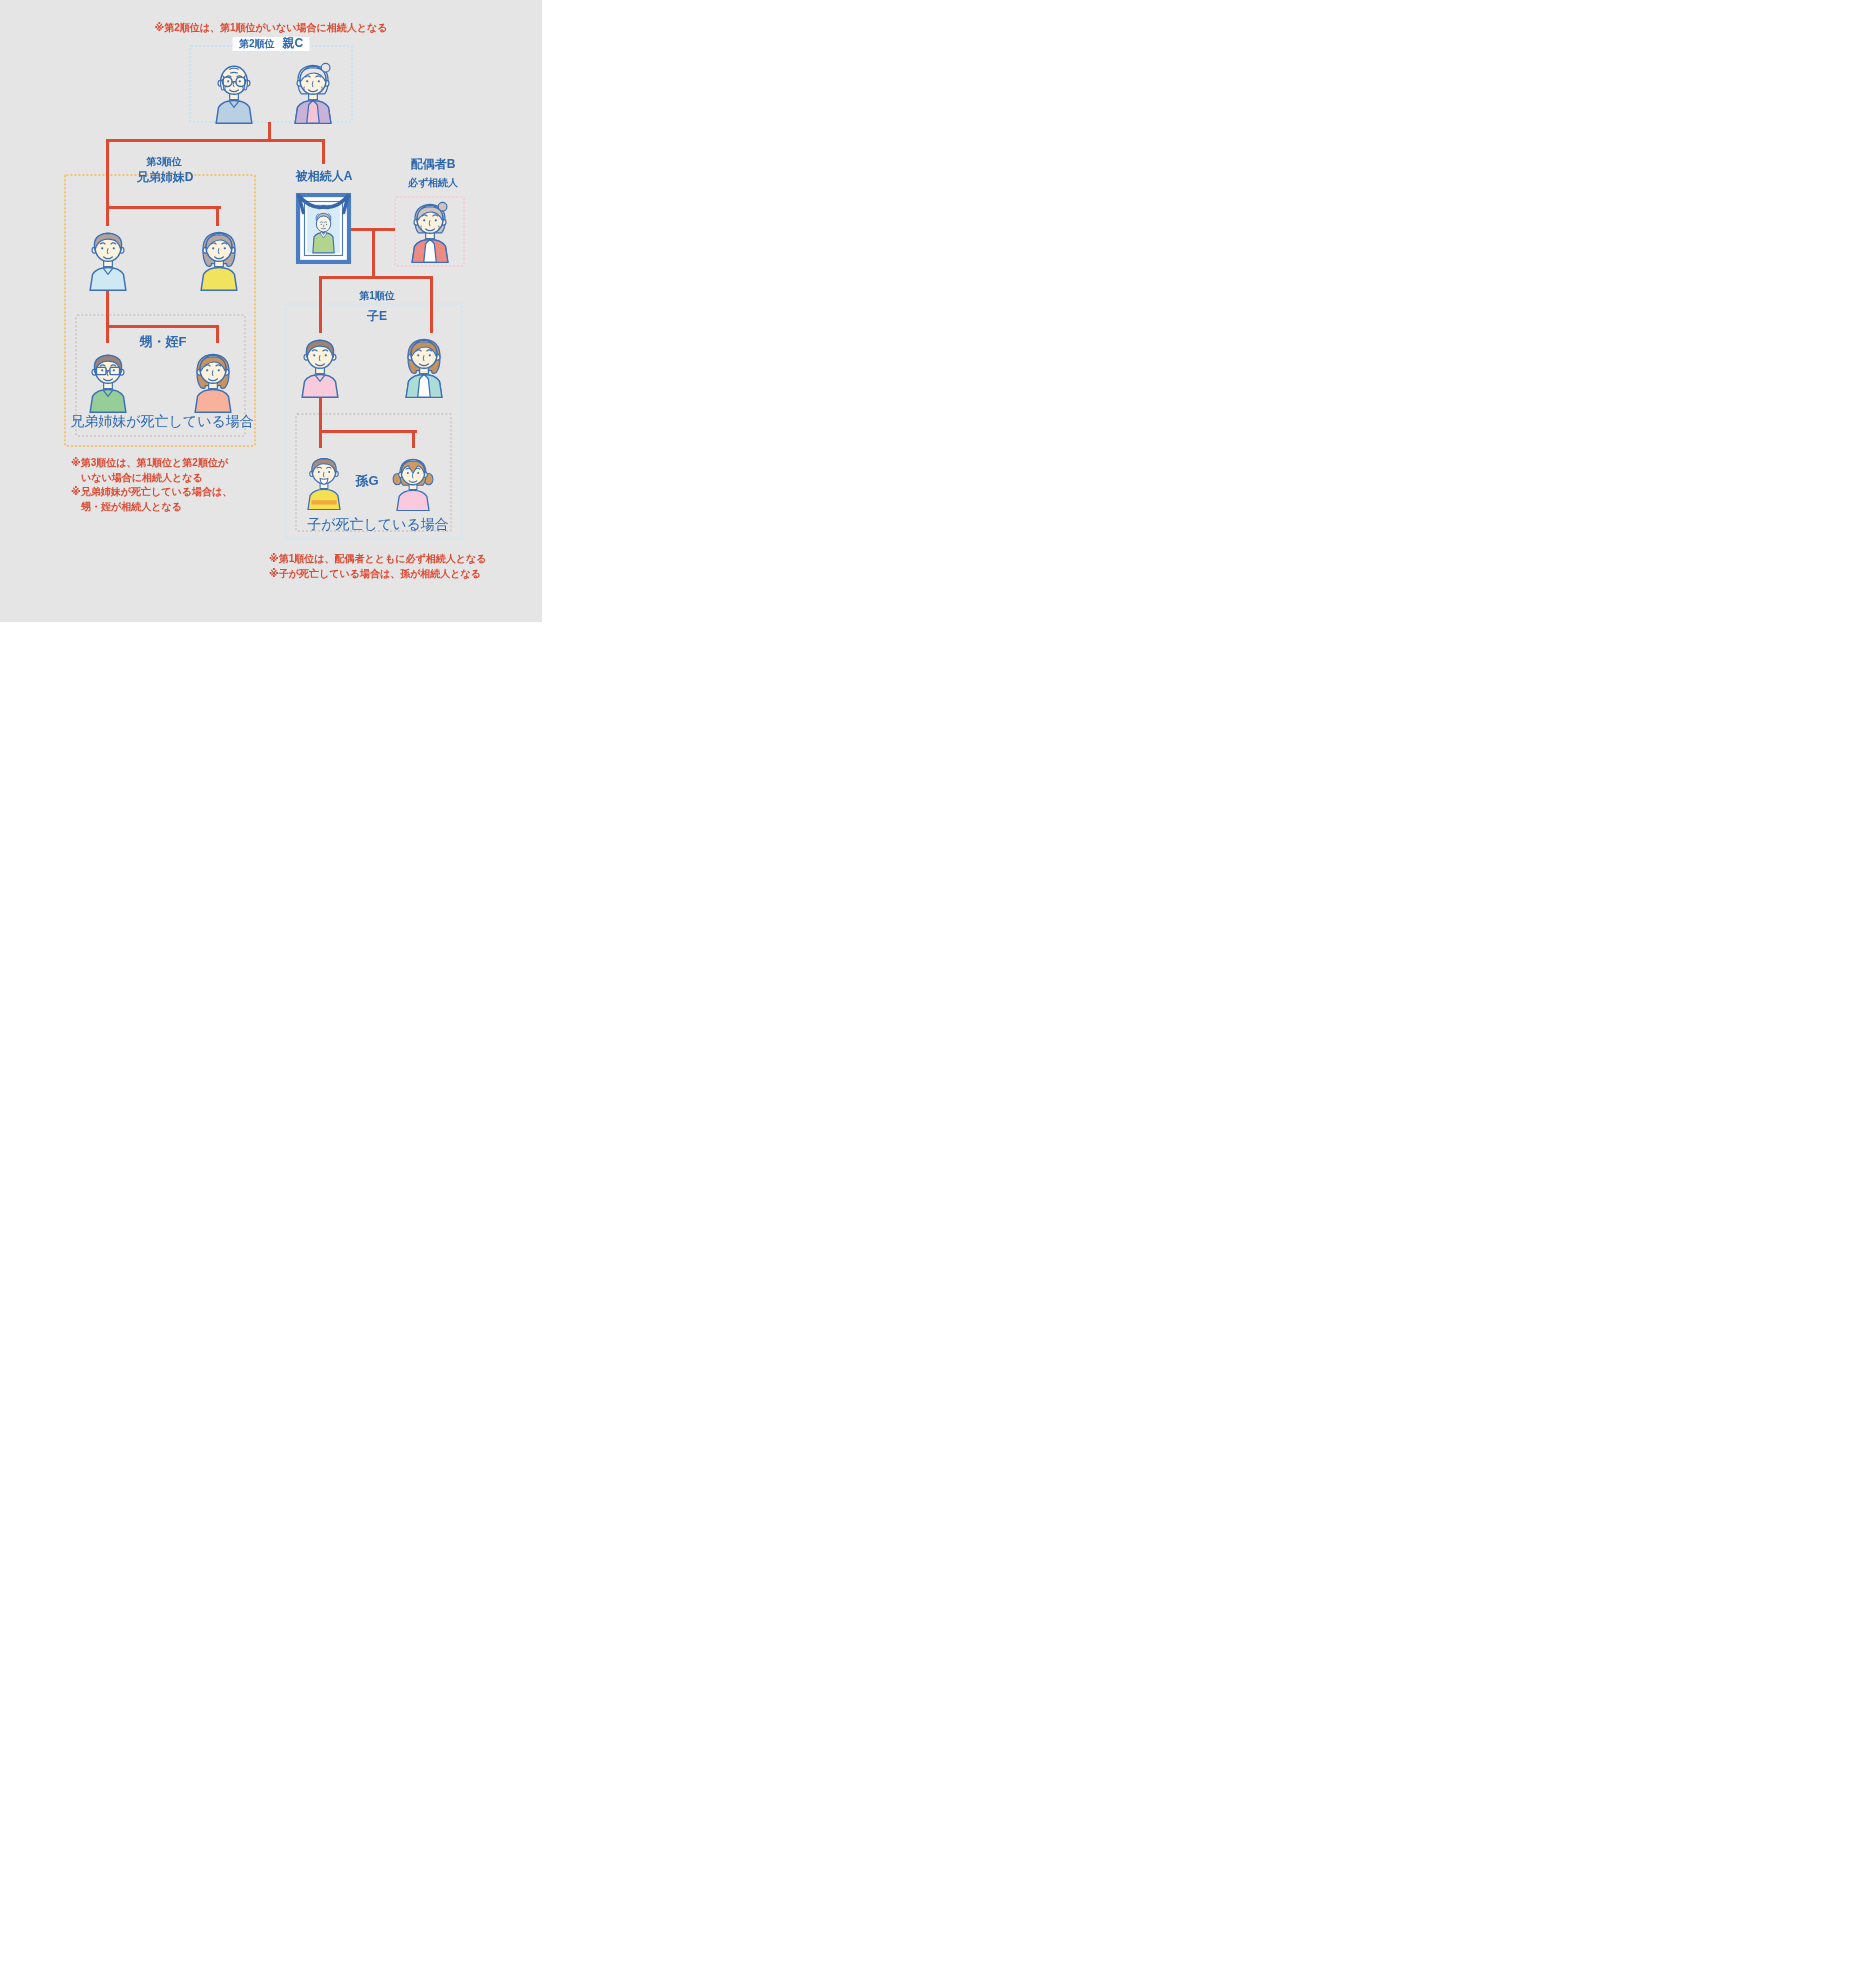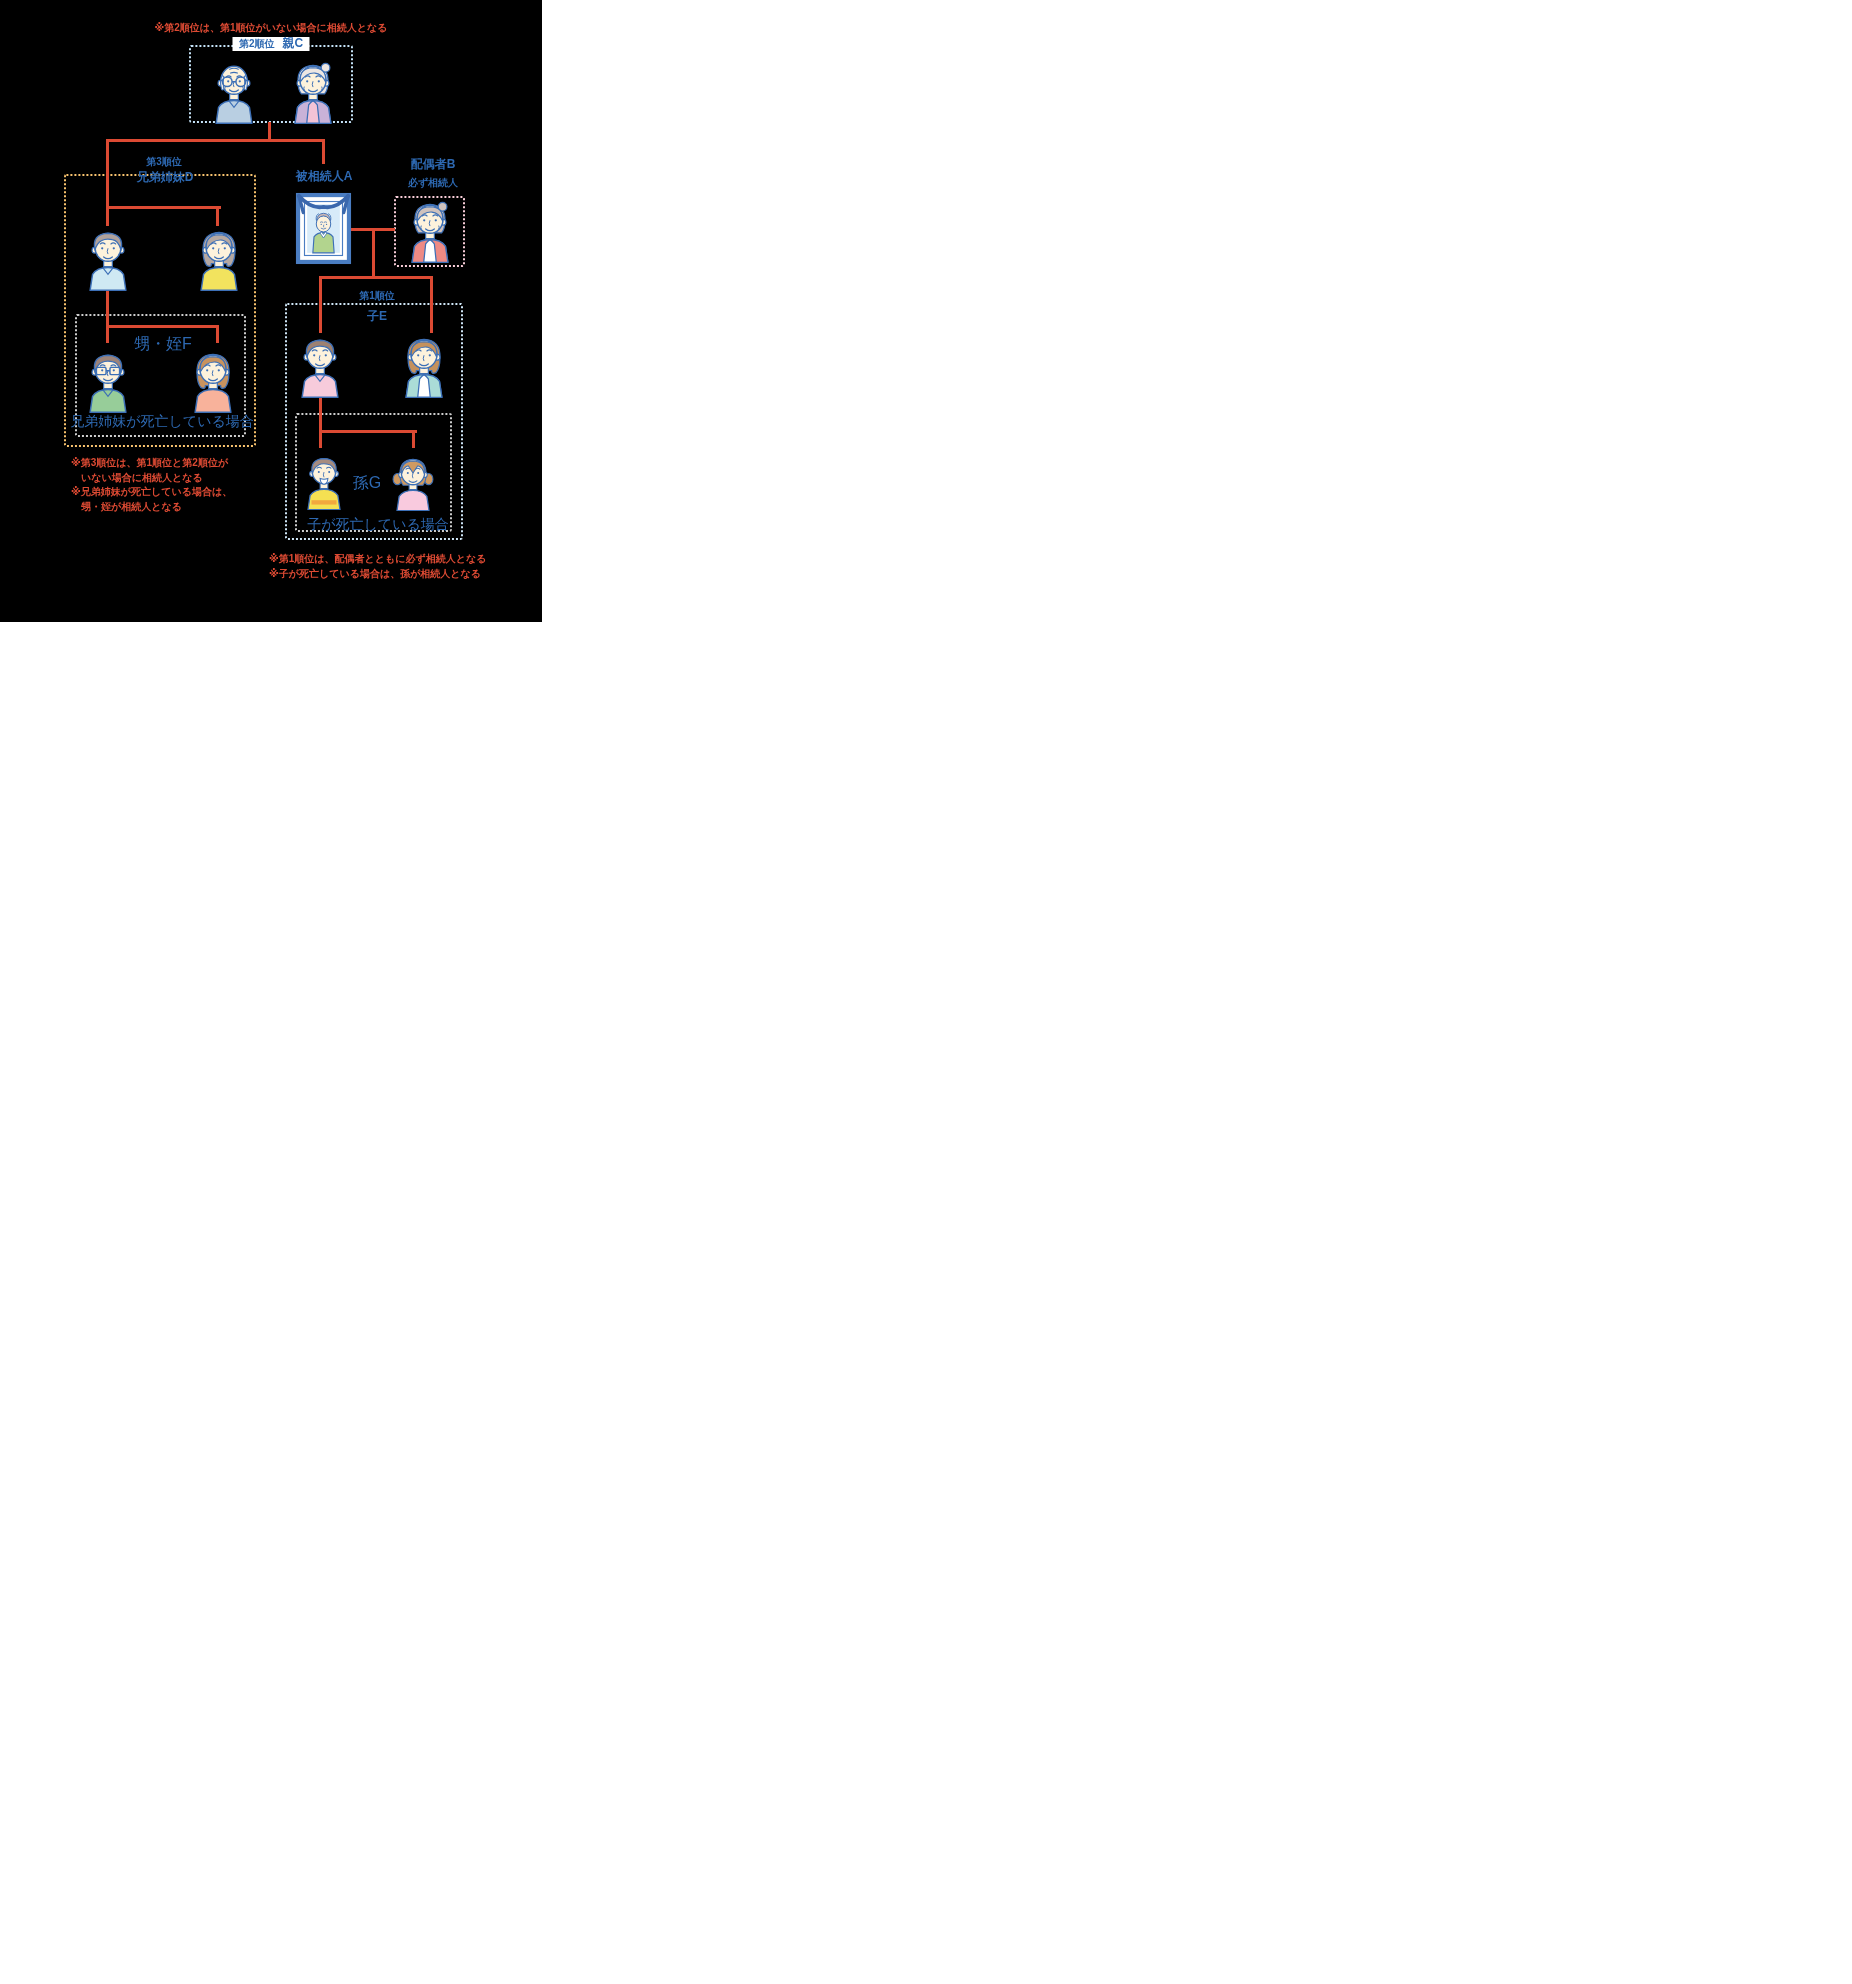--- a/index.html
+++ b/index.html
@@ -1,28 +1,28 @@
 <!DOCTYPE html>
 <html lang="ja" style="font-size:6.4px"><head>
 <meta charset="utf-8">
 <style>
   html,body{margin:0;padding:0;background:#ffffff;}
   body{font-family:"Liberation Sans","DejaVu Sans",sans-serif;}
-  .canvas{position:relative;width:542px;height:622px;background:#000000;overflow:hidden;color:#2d68b1;}
+  .canvas{position:relative;width:542px;height:622px;background:#e5e5e5;overflow:hidden;color:#2d68b1;}
   .gbox{position:absolute;box-sizing:border-box;border:2px dotted #ccc;border-radius:2.4px;background:transparent;}
   .box-parents{border-color:#c5e3f8;}
   .box-siblings{border-color:#f7c26e;}
   .box-nephews{border-color:#cecece;}
   .box-spouse{border-color:#f8cdd8;}
   .box-children{border-color:#cfe6f7;}
   .box-grandchildren{border-color:#cecece;}
   .rline{position:absolute;background:#dc4a33;z-index:3;}
   .lbl{position:absolute;transform:translateX(-50%);white-space:nowrap;z-index:5;color:#2d68b1;line-height:1.15;}
   .name-big{font-size:12px;font-weight:800;}
-  .name-mid{font-size:16px;font-weight:400;}
+  .name-mid{font-size:13px;font-weight:700;}
   .rank{font-size:10px;font-weight:600;}
   .caption{font-size:14px;font-weight:500;}
   .parents-label{display:flex;align-items:baseline;gap:8px;background:#fff;padding:0 6.4px;}
   .rednote{position:absolute;color:#dc4a33;font-weight:700;font-size:10px;line-height:14.7px;z-index:5;white-space:nowrap;}
   .rednote.centered{transform:translateX(-50%);text-align:center;}
   .person{position:absolute;z-index:4;}
   .person svg{display:block;width:100%;height:auto;}
   .portrait{position:absolute;z-index:4;}
 </style>
 </head>

